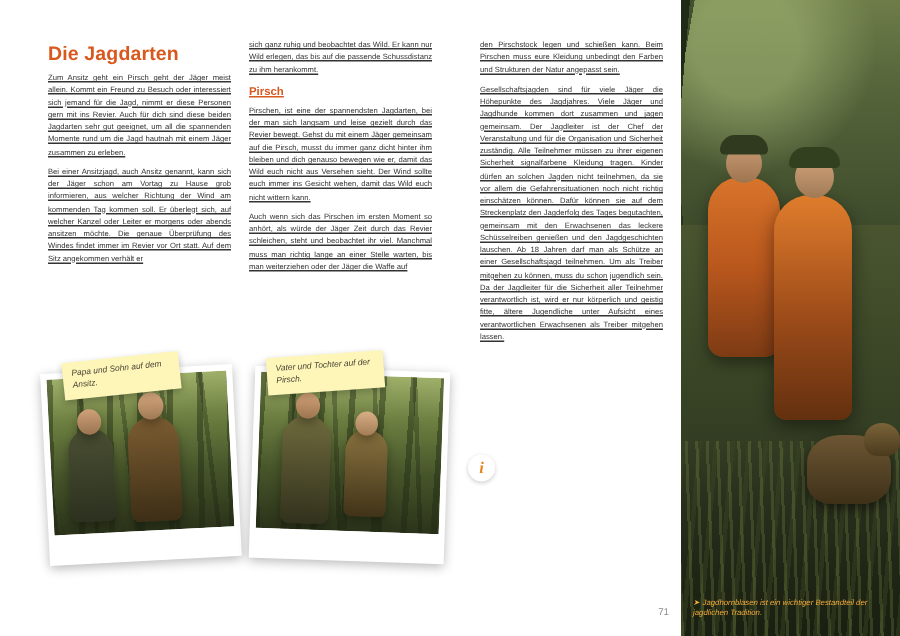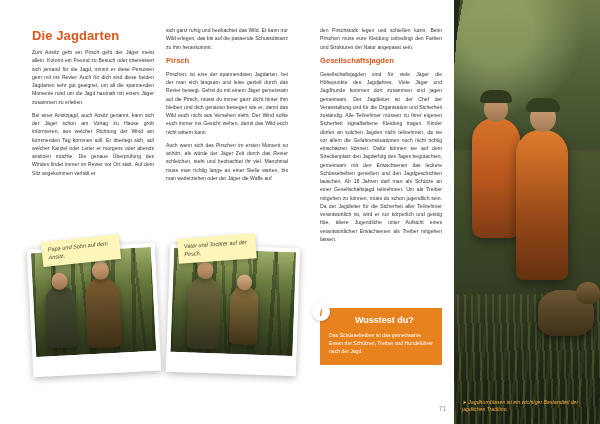--- a/index.html
+++ b/index.html
@@ -131,21 +131,21 @@
     font-weight: bold;
     letter-spacing: 0.1px;
   }
   .col {
     position: absolute;
     color: #333333;
     font-size: 5.1px;
     line-height: 1.62;
     text-align: justify;
   }
-  .col p { margin: 0 0 5px 0; }
+  .col p { margin: 0 0 5px 0; text-decoration: underline; }
   .subhead {
     color: #d8581d;
     font-size: 7.6px;
     font-weight: bold;
     margin: 4px 0 3px 0;
     line-height: 1.2;
   }
   .col1 { left: 32px; top: 48px; width: 122px; }
   .col2 { left: 166px; top: 26px; width: 122px; }
   .col3 { left: 320px; top: 26px; width: 122px; }
@@ -300,21 +300,20 @@
 
   <div class="col col2">
     <p>sich ganz ruhig und beobachtet das Wild. Er kann nur Wild erlegen, das bis auf die passende Schussdistanz zu ihm herankommt.</p>
     <p class="subhead">Pirsch</p>
     <p>Pirschen, ist eine der spannendsten Jagdarten, bei der man sich langsam und leise gezielt durch das Revier bewegt. Gehst du mit einem Jäger gemeinsam auf die Pirsch, musst du immer ganz dicht hinter ihm bleiben und dich genauso bewegen wie er, damit das Wild euch nicht aus Versehen sieht. Der Wind sollte euch immer ins Gesicht wehen, damit das Wild euch nicht wittern kann.</p>
     <p>Auch wenn sich das Pirschen im ersten Moment so anhört, als würde der Jäger Zeit durch das Revier schleichen, steht und beobachtet ihr viel. Manchmal muss man richtig lange an einer Stelle warten, bis man weiterziehen oder der Jäger die Waffe auf</p>
   </div>
 
   <div class="col col3">
     <p>den Pirschstock legen und schießen kann. Beim Pirschen muss eure Kleidung unbedingt den Farben und Strukturen der Natur angepasst sein.</p>
-    <p class="subhead">Gesellschaftsjagden</p>
     <p>Gesellschaftsjagden sind für viele Jäger die Höhepunkte des Jagdjahres. Viele Jäger und Jagdhunde kommen dort zusammen und jagen gemeinsam. Der Jagdleiter ist der Chef der Veranstaltung und für die Organisation und Sicherheit zuständig. Alle Teilnehmer müssen zu ihrer eigenen Sicherheit signalfarbene Kleidung tragen. Kinder dürfen an solchen Jagden nicht teilnehmen, da sie vor allem die Gefahrensituationen noch nicht richtig einschätzen können. Dafür können sie auf dem Streckenplatz den Jagderfolg des Tages begutachten, gemeinsam mit den Erwachsenen das leckere Schüsselreiben genießen und den Jagdgeschichten lauschen. Ab 18 Jahren darf man als Schütze an einer Gesellschaftsjagd teilnehmen. Um als Treiber mitgehen zu können, muss du schon jugendlich sein. Da der Jagdleiter für die Sicherheit aller Teilnehmer verantwortlich ist, wird er nur körperlich und geistig fitte, ältere Jugendliche unter Aufsicht eines verantwortlichen Erwachsenen als Treiber mitgehen lassen.</p>
   </div>
 
   <div class="photo-card card-a">
     <div class="frame">
       <div class="scene-forest"></div>
       <div class="figure fa1"></div>
       <div class="figure fa1h"></div>
       <div class="figure fa2"></div>
       <div class="figure fa2h"></div>
@@ -326,24 +325,20 @@
     <div class="frame">
       <div class="scene-forest"></div>
       <div class="figure fb1"></div>
       <div class="figure fb1h"></div>
       <div class="figure fb2"></div>
       <div class="figure fb2h"></div>
     </div>
   </div>
   <div class="sticky sticky-b">Vater und Tochter auf der Pirsch.</div>
 
-  <div class="infobox">
-    <div class="ttl">Wusstest du?</div>
-    <div class="txt">Das Schüsselreiben ist das gemeinsame Essen der Schützen, Treiber und Hundeführer nach der Jagd.</div>
-  </div>
   <div class="info-badge">i</div>
 
   <div class="page-number">71</div>
 
   <div class="right-photo">
     <div class="rp-sky"></div>
     <div class="rp-trees"></div>
     <div class="rp-ground"></div>
     <div class="rp-grass"></div>
     <div class="hunter hunter-a-body"></div>

